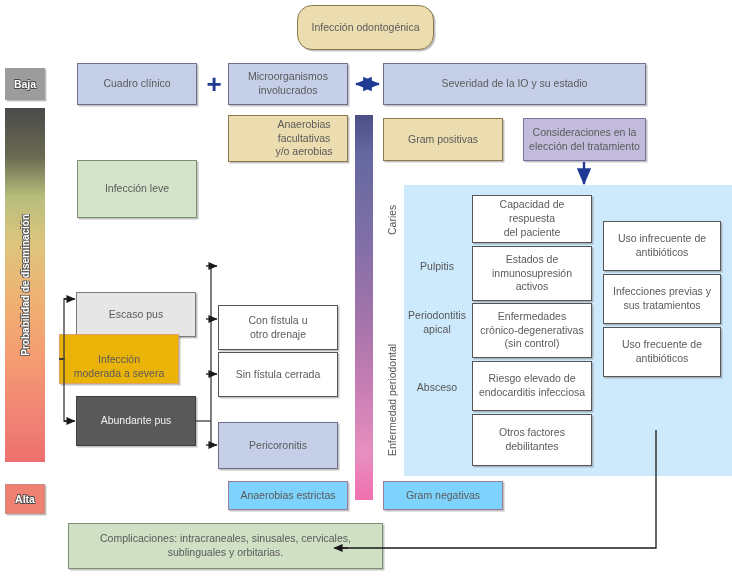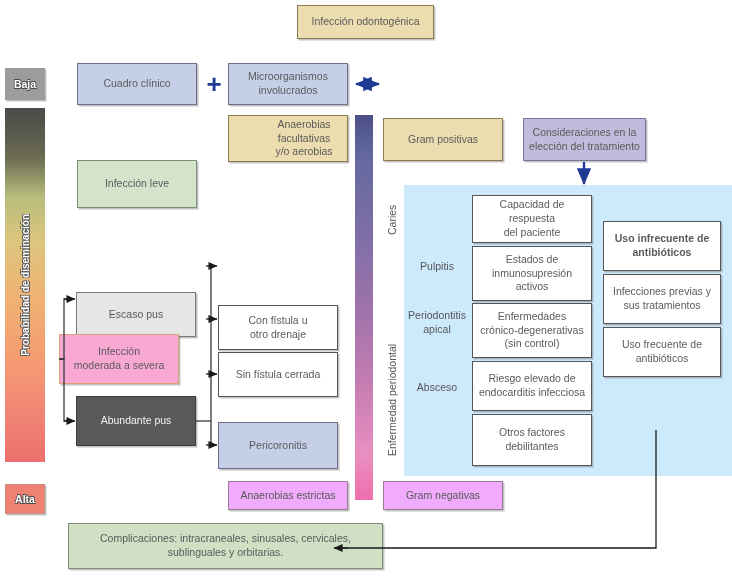--- a/index.html
+++ b/index.html
@@ -27,22 +27,22 @@
     box-shadow:1.5px 1.5px 0 rgba(120,120,120,.45);
     white-space:pre-line;
   }
   .blue{background:#c5cfe8;border-color:#6e6e8c;}
   .tan{background:#ecddb0;border-color:#8a7a4e;}
   .green{background:#d4e4cb;border-color:#7d8f74;}
   .lilac{background:#c3bbdc;border-color:#7a73a0;}
   .white{background:#ffffff;border-color:#555555;}
   .grey{background:#e6e6e6;border-color:#7a7a7a;}
   .darkgrey{background:#595959;border-color:#3f3f3f;color:#f2f2f2;}
-  .peach{background:#f9a8d4;border-color:#d9a070;}
-  .pink{background:#f0abfc;border-color:#9c7a99;}
+  .peach{background:#eab308;border-color:#d9a070;align-items:flex-end;}
+  .pink{background:#7dd3fc;border-color:#9c7a99;}
   .greengrad{background:#cfe0c4;border-color:#7d8f74;}
 
   .scale-cap{
     position:absolute;box-sizing:border-box;
     display:flex;align-items:center;justify-content:center;
     font-size:10.5px;font-weight:bold;color:#ffffff;
     text-shadow:0.7px 0.7px 0 #4a4a4a,-0.7px -0.7px 0 #4a4a4a,0.7px -0.7px 0 #4a4a4a,-0.7px 0.7px 0 #4a4a4a;
     border:1px solid #9a9a9a;
     box-shadow:1.5px 1.5px 0 rgba(120,120,120,.45);
   }
@@ -101,37 +101,40 @@
   <div class="vbar vbar-left" style="left:5px;top:108px;width:40px;height:354px;">
     <span class="vbar-label">Probabilidad de diseminación</span>
   </div>
 
   <div class="scale-cap cap-alta" style="left:5px;top:484px;width:40px;height:30px;">
     <span>Alta</span>
   </div>
 
   <div class="vbar vbar-right" style="left:355px;top:115px;width:18px;height:385px;"></div>
 
-  <div class="box tan" style="left:297px;top:5px;width:137px;height:34px;">
+  <div class="box tan" style="left:297px;top:5px;width:137px;height:45px;border-radius:15px;">
     <span>Infección odontogénica</span>
   </div>
 
   <div class="box blue" style="left:77px;top:63px;width:120px;height:42px;">
     <span>Cuadro clínico</span>
   </div>
 
   <div class="plusmark" style="left:200px;top:70px;width:28px;height:28px;">
     <span>+</span>
   </div>
 
   <div class="box blue" style="left:228px;top:63px;width:120px;height:42px;">
     <span>Microorganismos
 involucrados</span>
   </div>
 
+  <div class="box blue" style="left:383px;top:63px;width:263px;height:42px;">
+    <span>Severidad de la IO y su estadio</span>
+  </div>
 
   <div class="box tan" style="left:228px;top:115px;width:120px;height:47px;padding-left:36px;">
     <span>Anaerobias facultativas
 y/o aerobias</span>
   </div>
 
   <div class="box tan" style="left:383px;top:118px;width:120px;height:43px;">
     <span>Gram positivas</span>
   </div>
 
@@ -176,34 +179,34 @@
   </div>
   <div class="box white" style="left:472px;top:361px;width:120px;height:50px;">
     <span>Riesgo elevado de
 endocarditis infecciosa</span>
   </div>
   <div class="box white" style="left:472px;top:414px;width:120px;height:52px;">
     <span>Otros factores
 debilitantes</span>
   </div>
 
-  <div class="box white" style="left:603px;top:221px;width:118px;height:50px;font-weight:bold;">
+  <div class="box white" style="left:603px;top:221px;width:118px;height:50px;">
     <span>Uso infrecuente de
 antibióticos</span>
   </div>
   <div class="box white" style="left:603px;top:274px;width:118px;height:50px;">
     <span>Infecciones previas y
 sus tratamientos</span>
   </div>
   <div class="box white" style="left:603px;top:327px;width:118px;height:50px;">
     <span>Uso frecuente de
 antibióticos</span>
   </div>
 
-  <div class="box green" style="left:77px;top:160px;width:120px;height:48px;">
+  <div class="box green" style="left:77px;top:160px;width:120px;height:58px;">
     <span>Infección leve</span>
   </div>
 
   <div class="box grey" style="left:76px;top:292px;width:120px;height:45px;">
     <span>Escaso pus</span>
   </div>
 
   <div class="box peach" style="left:59px;top:334px;width:120px;height:50px;">
     <span>Infección
 moderada a severa</span>

